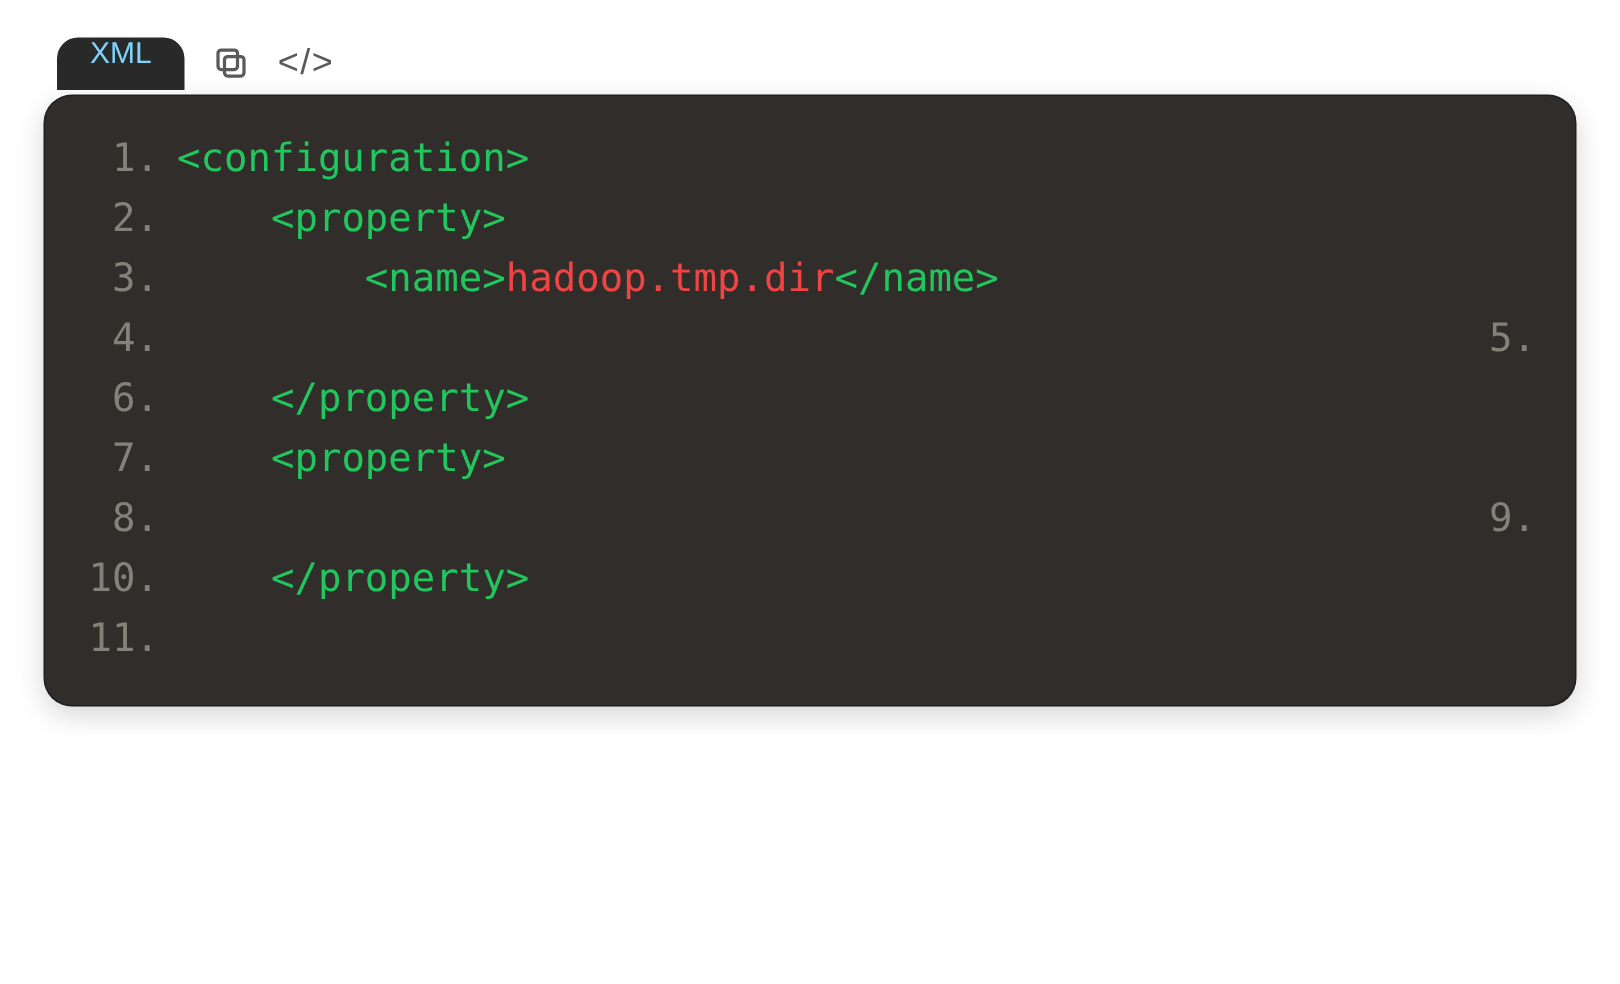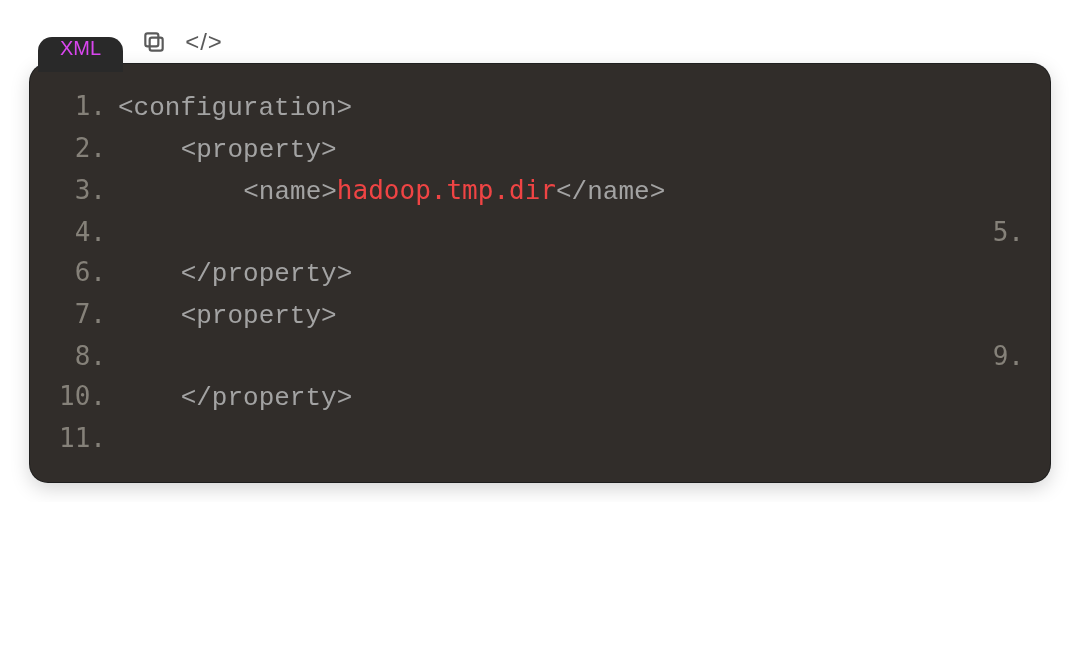--- a/index.html
+++ b/index.html
@@ -13,28 +13,28 @@
     }
     .tabbar {
       display: flex;
       align-items: center;
       gap: 18px;
       padding-left: 8px;
       height: 44px;
     }
     .tab {
       background: #292929;
-      color: #d946ef;
+      color: #7dd3fc;
       padding: 0 22px 12px;
       font-size: 20px;
       font-family: -apple-system, "Segoe UI", sans-serif;
       border-top-left-radius: 14px;
       border-top-right-radius: 14px;
       position: relative;
-      top: 12px;
+      top: 0;
       cursor: pointer;
     }
     .toolbar-icon {
       color: #5a5a5a;
       cursor: pointer;
       display: flex;
       align-items: center;
     }
     .toolbar-icon svg { width: 26px; height: 26px; }
     .code-box {
@@ -50,21 +50,21 @@
       font-size: 26px;
       line-height: 40px;
       font-family: "DejaVu Sans Mono", ui-monospace, Consolas, monospace;
     }
     .ln {
       color: #858179;
       text-align: right;
       user-select: none;
     }
     .ct { white-space: pre-wrap; word-break: break-all; color: #f4f1ea; }
-    .tag { color: #a3a3a3; font-family: Liberation Mono, monospace; }
+    .tag { color: #22c55e; }
     .txt { color: #ef4444; }
   </style>
 </head>
 <body>
 
 <div class="editor-wrap">
 
   <div class="tabbar">
     <div class="tab">
       <span>XML</span>

